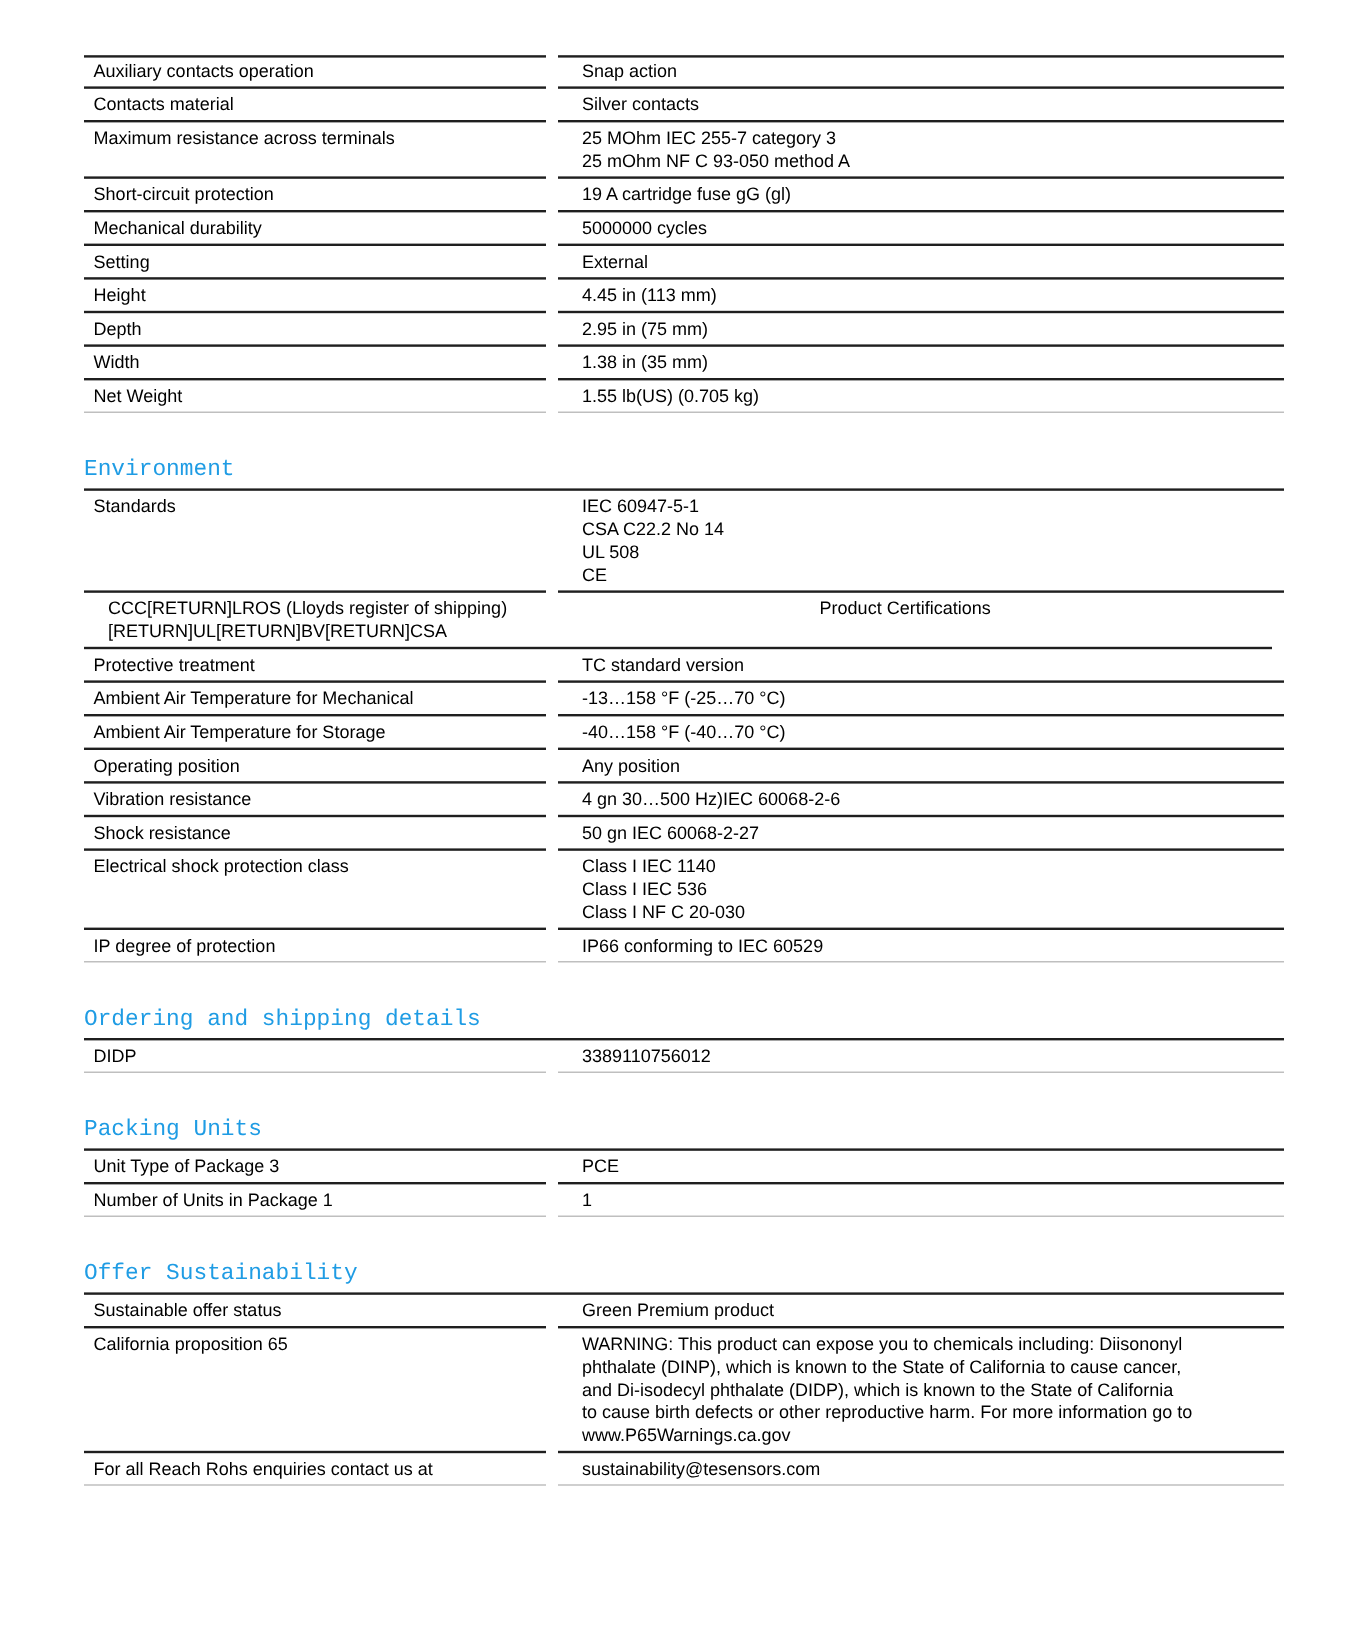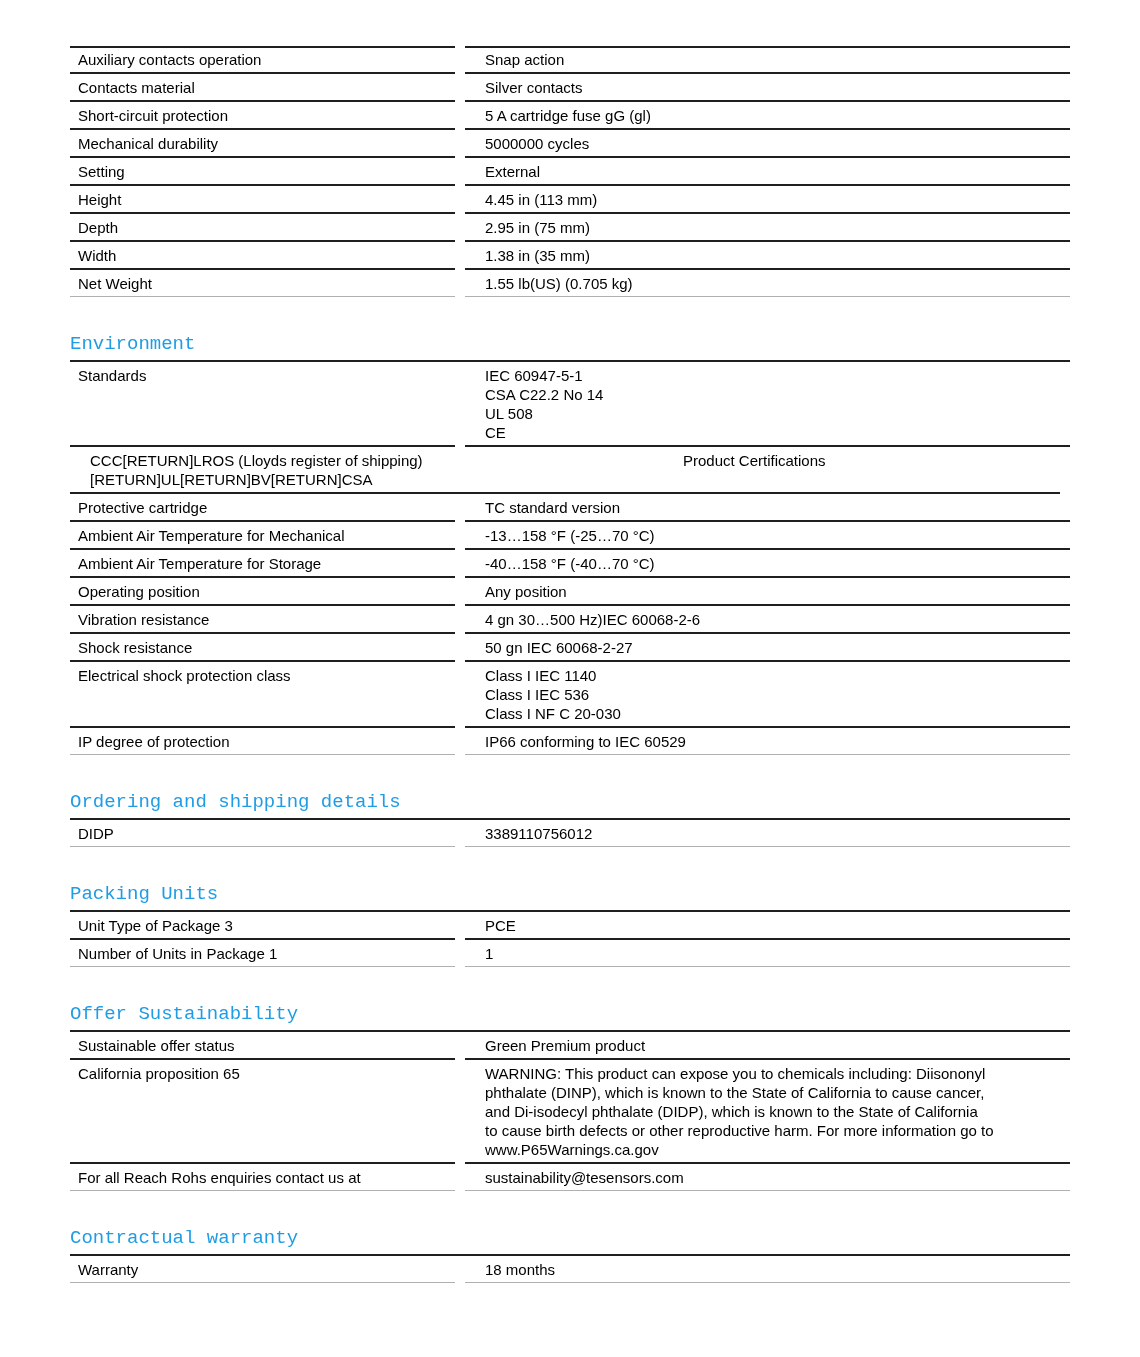--- a/index.html
+++ b/index.html
@@ -50,22 +50,27 @@
         </div>
         <div class="row">
           <div class="cell label">Auxiliary contacts operation</div>
           <div class="cell value">Snap action</div>
         </div>
         <div class="row">
           <div class="cell label">Contacts material</div>
           <div class="cell value">Silver contacts</div>
         </div>
         <div class="row">
+          <div class="cell label">Maximum resistance across terminals</div>
+          <div class="cell value">25 MOhm IEC 255-7 category 3
+25 mOhm NF C 93-050 method A</div>
+        </div>
+        <div class="row">
           <div class="cell label">Short-circuit protection</div>
-          <div class="cell value">5 A cartridge fuse gG (gl)</div>
+          <div class="cell value">19 A cartridge fuse gG (gl)</div>
         </div>
         <div class="row">
           <div class="cell label">Mechanical durability</div>
           <div class="cell value">5000000 cycles</div>
         </div>
         <div class="row">
           <div class="cell label">Setting</div>
           <div class="cell value">External</div>
         </div>
         <div class="row">
@@ -93,21 +98,21 @@
 CSA C22.2 No 14
 UL 508
 CE</div>
         </div>
         <div class="row">
           <div class="cell value">CCC[RETURN]LROS (Lloyds register of shipping)
 [RETURN]UL[RETURN]BV[RETURN]CSA</div>
           <div class="cell label">Product Certifications</div>
         </div>
         <div class="row">
-          <div class="cell label">Protective cartridge</div>
+          <div class="cell label">Protective treatment</div>
           <div class="cell value">TC standard version</div>
         </div>
         <div class="row">
           <div class="cell label">Ambient Air Temperature for Mechanical</div>
           <div class="cell value">-13…158 °F (-25…70 °C)</div>
         </div>
         <div class="row">
           <div class="cell label">Ambient Air Temperature for Storage</div>
           <div class="cell value">-40…158 °F (-40…70 °C)</div>
         </div>
@@ -164,21 +169,14 @@
 phthalate (DINP), which is known to the State of California to cause cancer,
 and Di-isodecyl phthalate (DIDP), which is known to the State of California
 to cause birth defects or other reproductive harm. For more information go to
 www.P65Warnings.ca.gov</div>
         </div>
         <div class="row last">
           <div class="cell label">For all Reach Rohs enquiries contact us at</div>
           <div class="cell value">sustainability@tesensors.com</div>
         </div>
       </section>
-      <section class="section titled">
-        <h2>Contractual warranty</h2>
-        <div class="row last">
-          <div class="cell label">Warranty</div>
-          <div class="cell value">18 months</div>
-        </div>
-      </section>
     </div>
 </main>
 
 </body></html>

